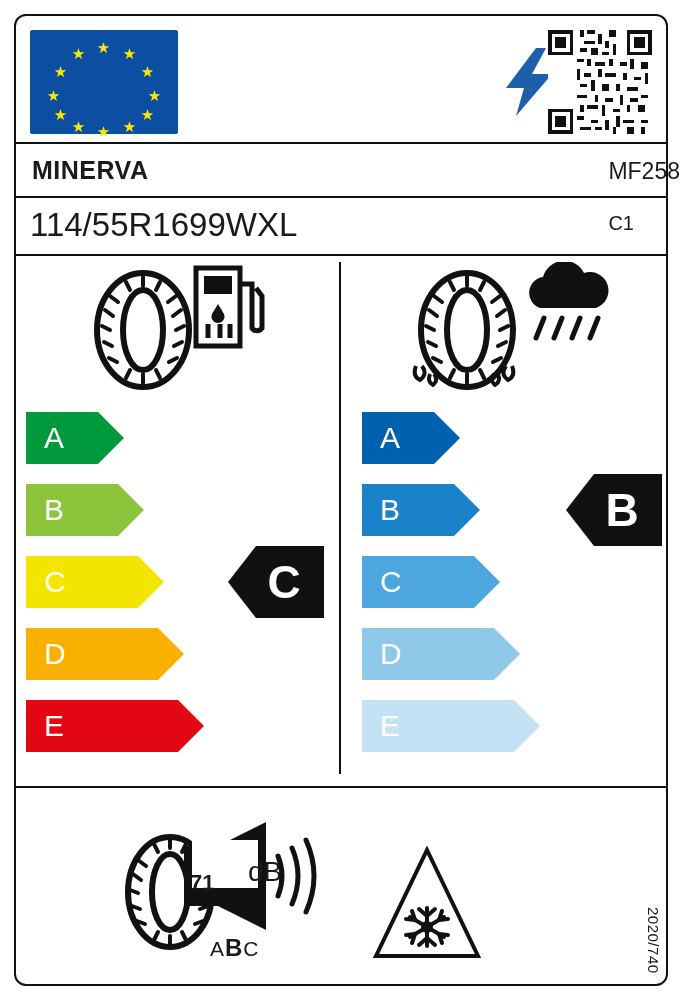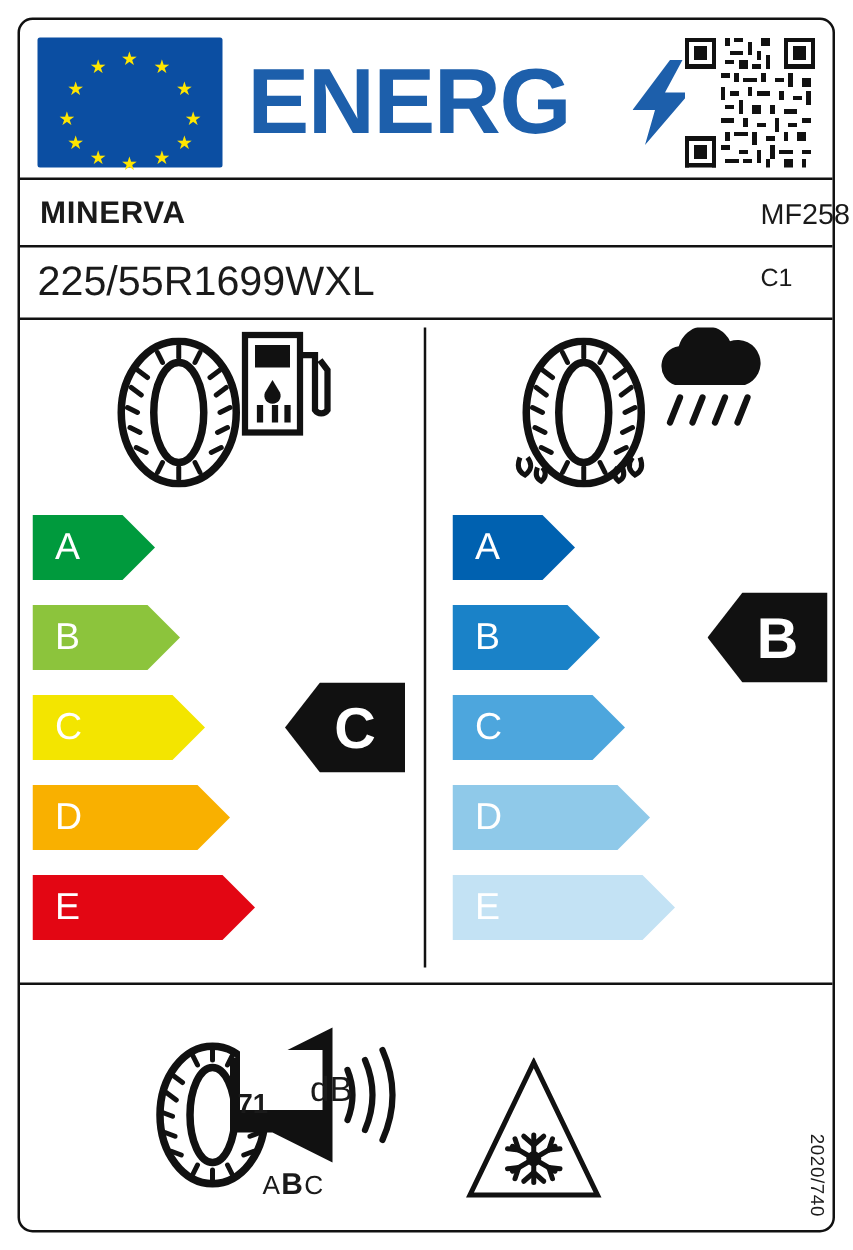--- a/index.html
+++ b/index.html
@@ -258,21 +258,20 @@
       <span class="star" style="left:110px; top:77px;">★</span>
       <span class="star" style="left:92px;  top:89px;">★</span>
       <span class="star" style="left:66px;  top:94px;">★</span>
       <span class="star" style="left:41px;  top:89px;">★</span>
       <span class="star" style="left:23px;  top:77px;">★</span>
       <span class="star" style="left:16px;  top:58px;">★</span>
       <span class="star" style="left:23px;  top:34px;">★</span>
       <span class="star" style="left:41px;  top:16px;">★</span>
     </div>
 
-    <div class="energy-word">ENERG</div>
 
     <svg class="bolt" viewBox="0 0 48 68">
       <polygon points="30,0 0,40 18,40 10,68 46,26 26,26 40,0" fill="#1d5fab"></polygon>
     </svg>
 
     <svg class="qr" viewBox="0 0 29 29" shape-rendering="crispEdges">
       <rect width="29" height="29" fill="#ffffff"></rect>
       <g fill="#111111">
         <rect x="0" y="0" width="7" height="1"></rect>
           <rect x="0" y="6" width="7" height="1"></rect>
@@ -348,21 +347,21 @@
   <div class="rule" style="left:16px; top:142px; width:650px; height:2px;"></div>
   <div class="rule" style="left:16px; top:196px; width:650px; height:2px;"></div>
   <div class="rule" style="left:16px; top:254px; width:650px; height:2px;"></div>
 
   <div class="brand-row">
     <div class="brand-name">MINERVA</div>
     <div class="model-name">MF258</div>
   </div>
 
   <div class="size-row">
-    <div class="tyre-size">225/55R1699WXL</div>
+    <div class="tyre-size">114/55R1699WXL</div>
     <div class="tyre-class">C1</div>
   </div>
 
   <div class="panel-divider"></div>
 
   <div>
 
     <svg class="pictogram" style="left:88px; top:270px; width:110px; height:120px;" viewBox="0 0 110 120">
       <ellipse cx="55" cy="60" rx="46" ry="57" fill="none" stroke="#111" stroke-width="6"></ellipse>
       <ellipse cx="55" cy="60" rx="20" ry="40" fill="none" stroke="#111" stroke-width="6"></ellipse>

